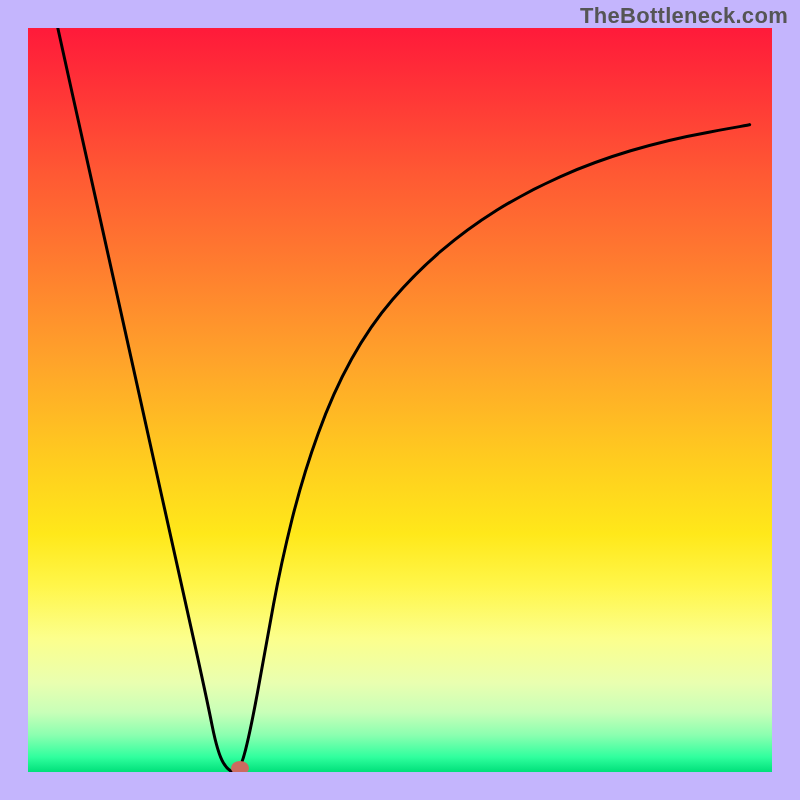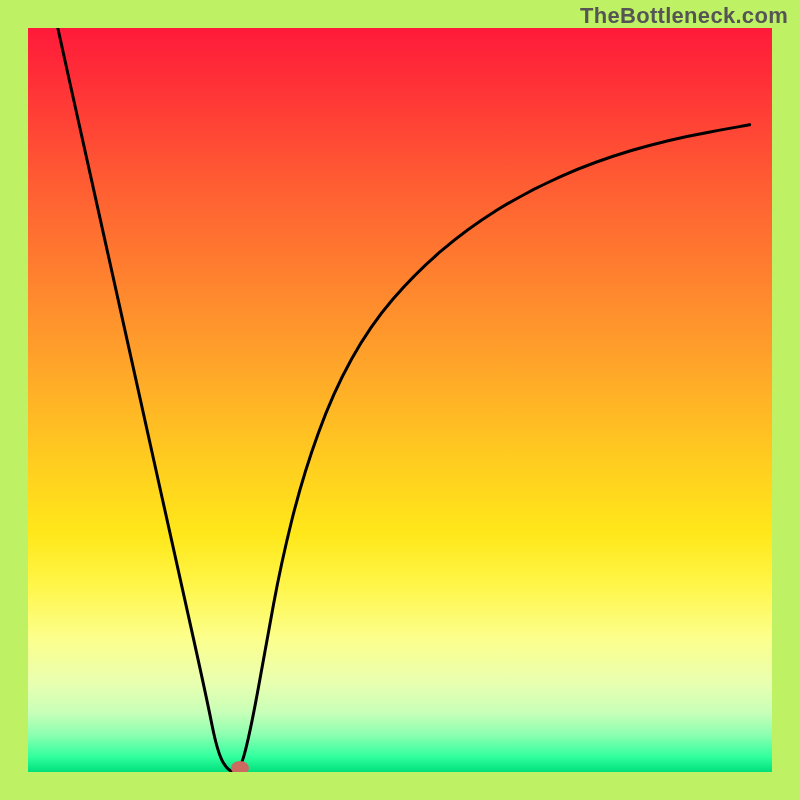--- a/index.html
+++ b/index.html
@@ -8,21 +8,21 @@
     width: 800px;
     height: 800px;
     background: #000;
     font-family: Arial, Helvetica, sans-serif;
     overflow: hidden;
   }
   .frame {
     position: relative;
     width: 800px;
     height: 800px;
-    background: #bef264;
+    background: #c4b5fd;
   }
   .watermark {
     position: absolute;
     top: 3px;
     right: 12px;
     color: #555;
     font-size: 22px;
     font-weight: 600;
     letter-spacing: 0.3px;
     z-index: 3;

